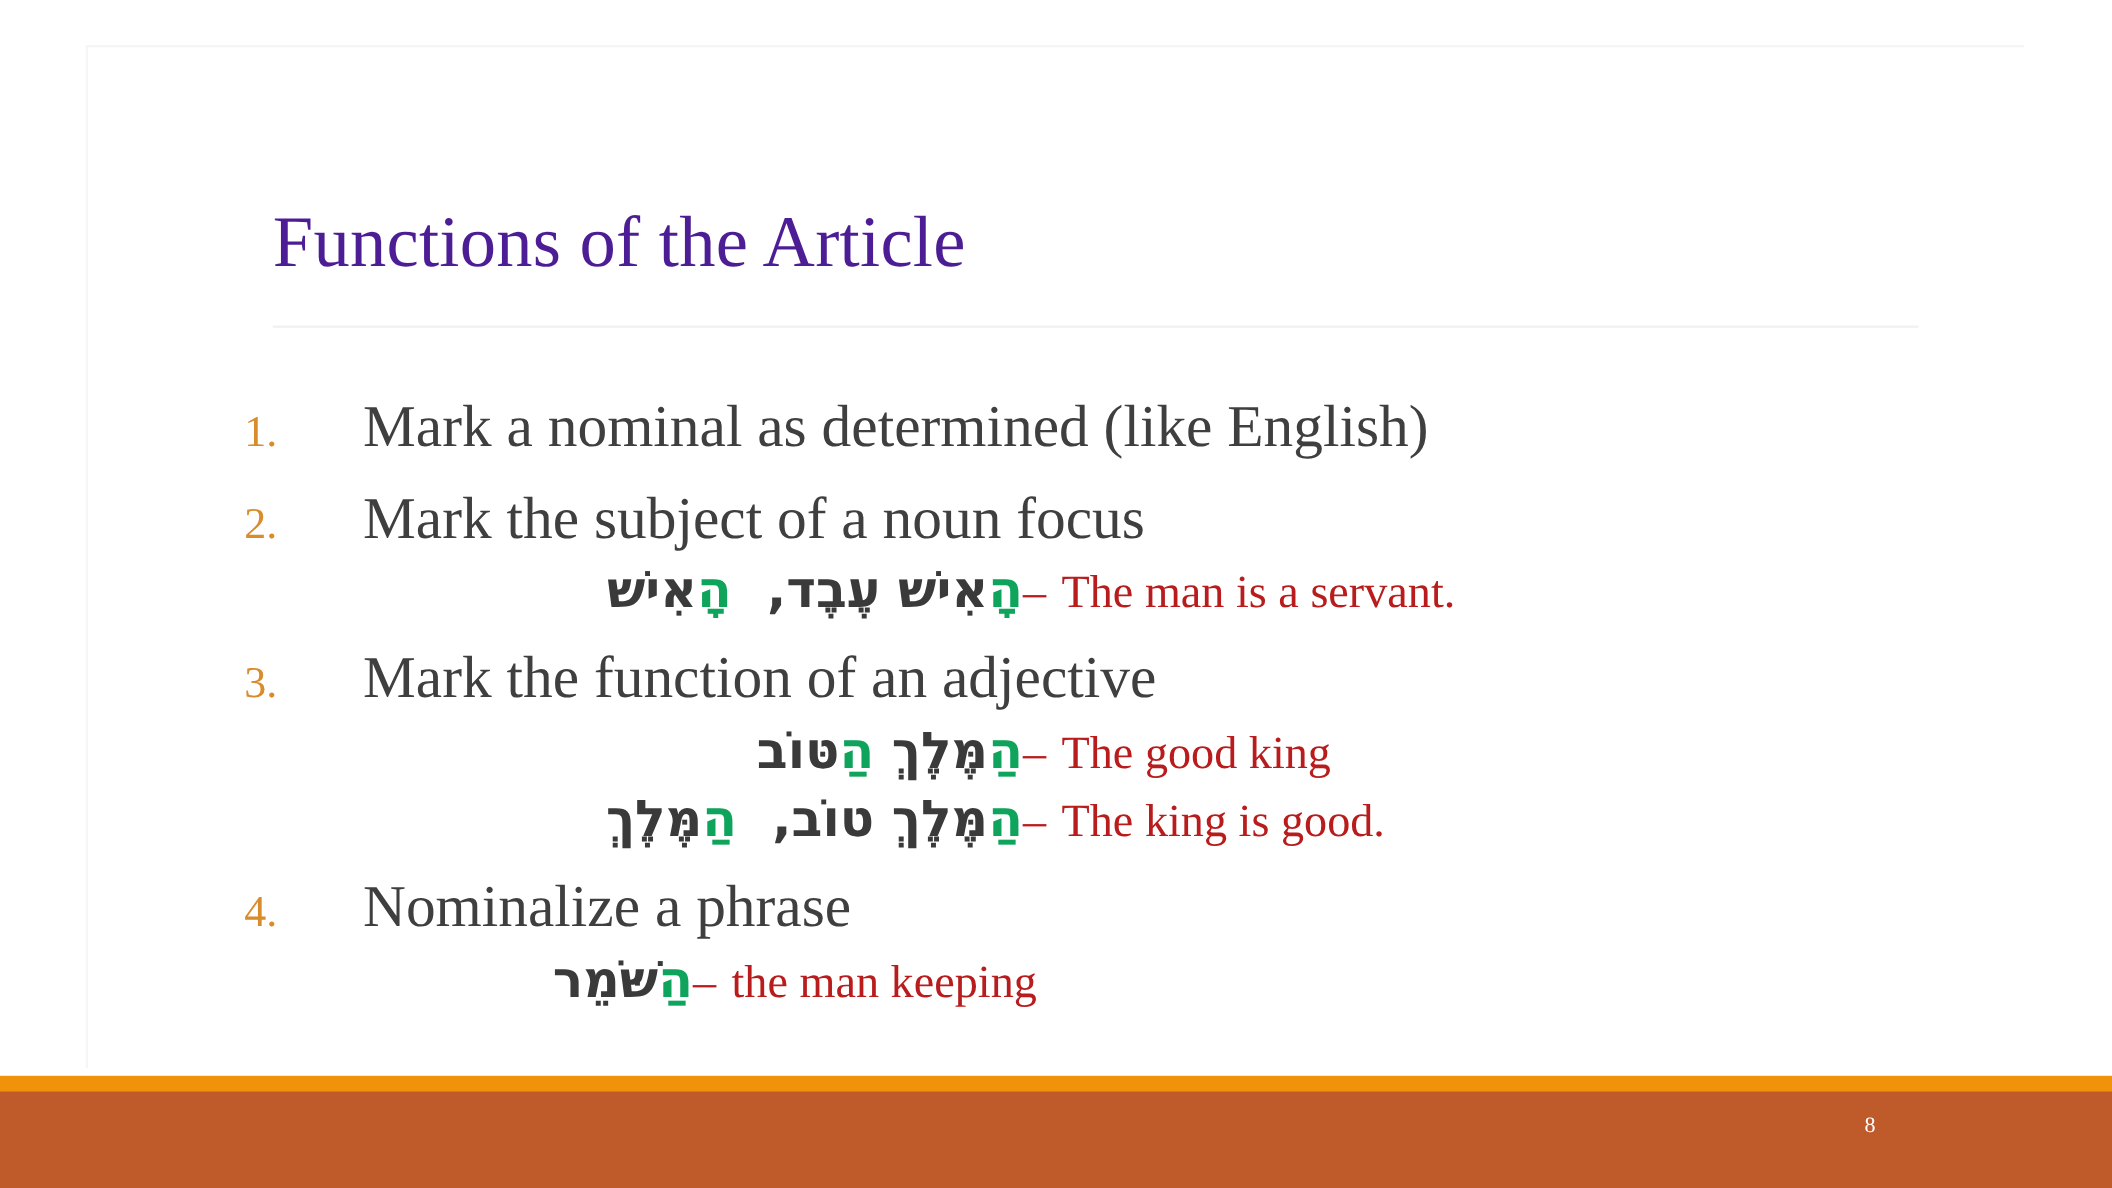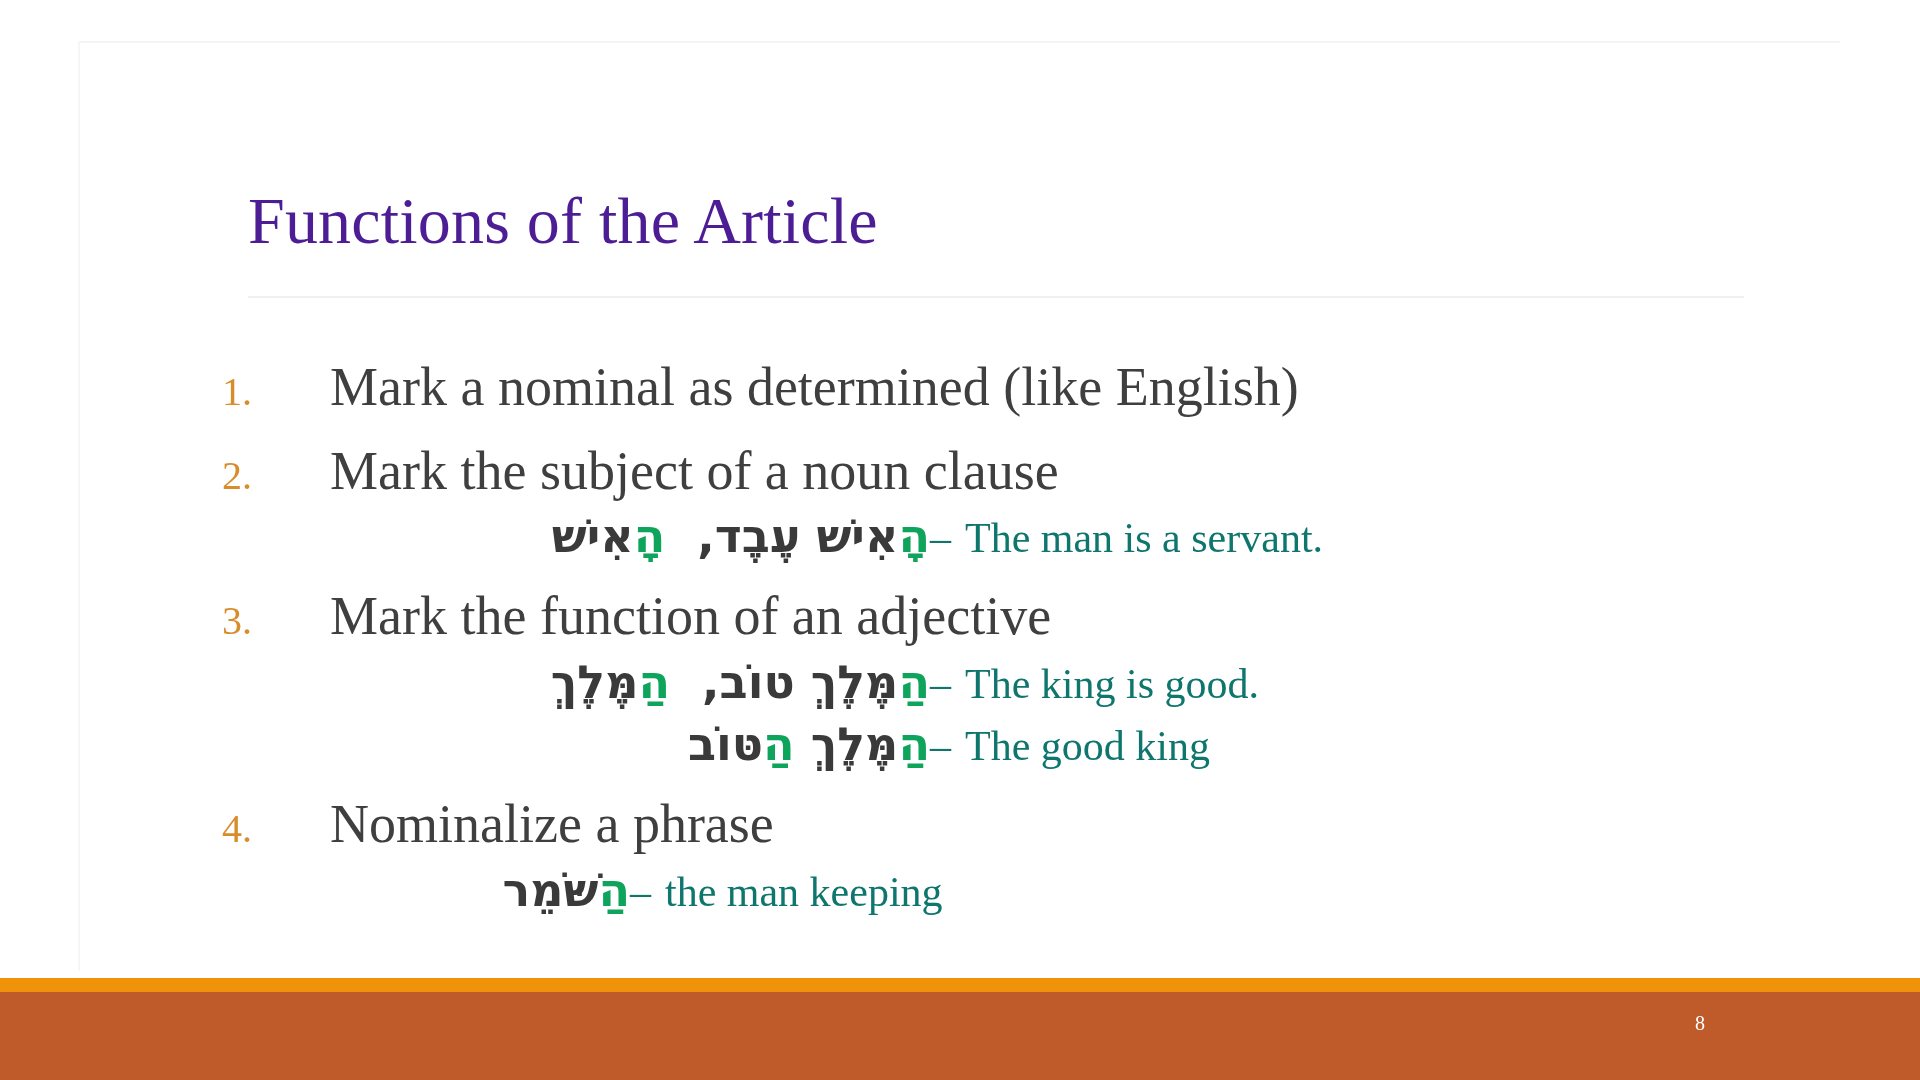--- a/index.html
+++ b/index.html
@@ -115,21 +115,21 @@
     white-space: nowrap;
     text-align: right;
   }
   .heb .art { color: #0fa45c; }
 
   .heb-col-wide { width: 600px; flex: 0 0 600px; }
   .heb-col-mid  { width: 300px; flex: 0 0 300px; }
 
   .gloss {
     font-size: 42px;
-    color: #0f766e;
+    color: #b91c1c;
     line-height: 1;
     white-space: nowrap;
   }
   .gloss .dash { margin-right: 14px; }
 
   
   #footer-accent {
     position: absolute;
     left: 0;
     bottom: 88px;
@@ -172,40 +172,40 @@
     <div class="list-item">
       <div class="item-head">
         <span class="item-num">1.</span>
         <span class="item-text">Mark a nominal as determined (like English)</span>
       </div>
     </div>
 
     <div class="list-item">
       <div class="item-head">
         <span class="item-num">2.</span>
-        <span class="item-text">Mark the subject of a noun clause</span>
+        <span class="item-text">Mark the subject of a noun focus</span>
       </div>
       <div class="example-row">
         <span class="heb heb-col-wide"><span class="art">הָ</span><span>אִישׁ</span><span>&nbsp;</span><span>עֶבֶד, </span><span>&nbsp;</span><span class="art">הָ</span><span>אִישׁ</span></span>
         <span class="gloss"><span class="dash">–</span><span>The man is a servant.</span></span>
       </div>
     </div>
 
     <div class="list-item">
       <div class="item-head">
         <span class="item-num">3.</span>
         <span class="item-text">Mark the function of an adjective</span>
       </div>
       <div class="example-row">
+        <span class="heb heb-col-wide"><span class="art">הַ</span><span>מֶּלֶךְ</span><span>&nbsp;</span><span class="art">הַ</span><span>טּוֹב</span></span>
+        <span class="gloss"><span class="dash">–</span><span>The good king</span></span>
+      </div>
+      <div class="example-row">
         <span class="heb heb-col-wide"><span class="art">הַ</span><span>מֶּלֶךְ</span><span>&nbsp;</span><span>טוֹב, </span><span>&nbsp;</span><span class="art">הַ</span><span>מֶּלֶךְ</span></span>
         <span class="gloss"><span class="dash">–</span><span>The king is good.</span></span>
-      </div>
-      <div class="example-row">
-        <span class="heb heb-col-wide"><span class="art">הַ</span><span>מֶּלֶךְ</span><span>&nbsp;</span><span class="art">הַ</span><span>טּוֹב</span></span>
-        <span class="gloss"><span class="dash">–</span><span>The good king</span></span>
       </div>
     </div>
 
     <div class="list-item">
       <div class="item-head">
         <span class="item-num">4.</span>
         <span class="item-text">Nominalize a phrase</span>
       </div>
       <div class="example-row">
         <span class="heb heb-col-mid"><span class="art">הַ</span><span>שֹּׁמֵר</span></span>

